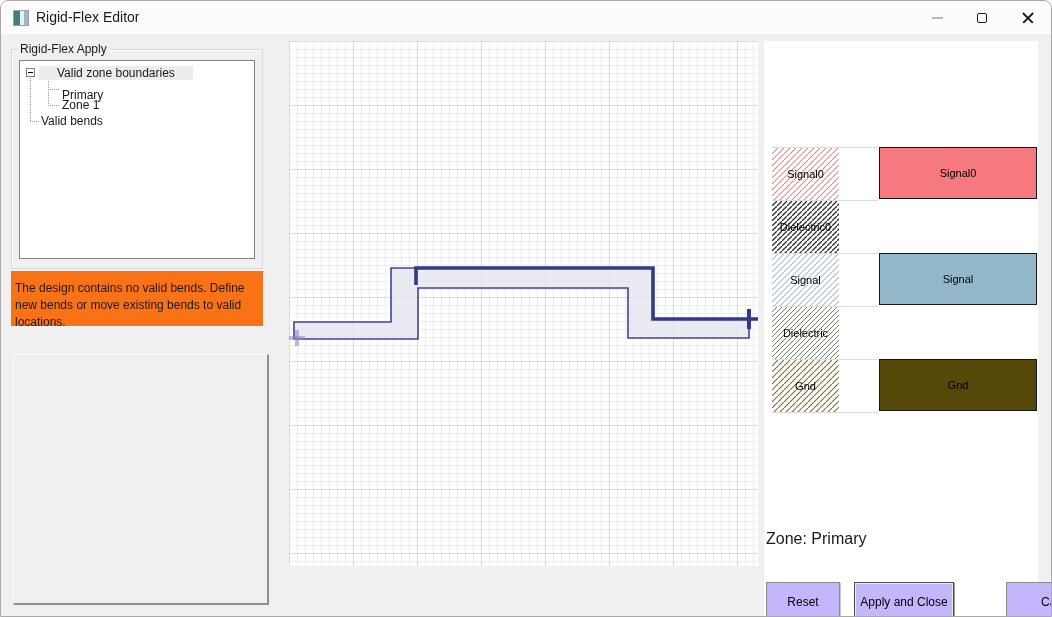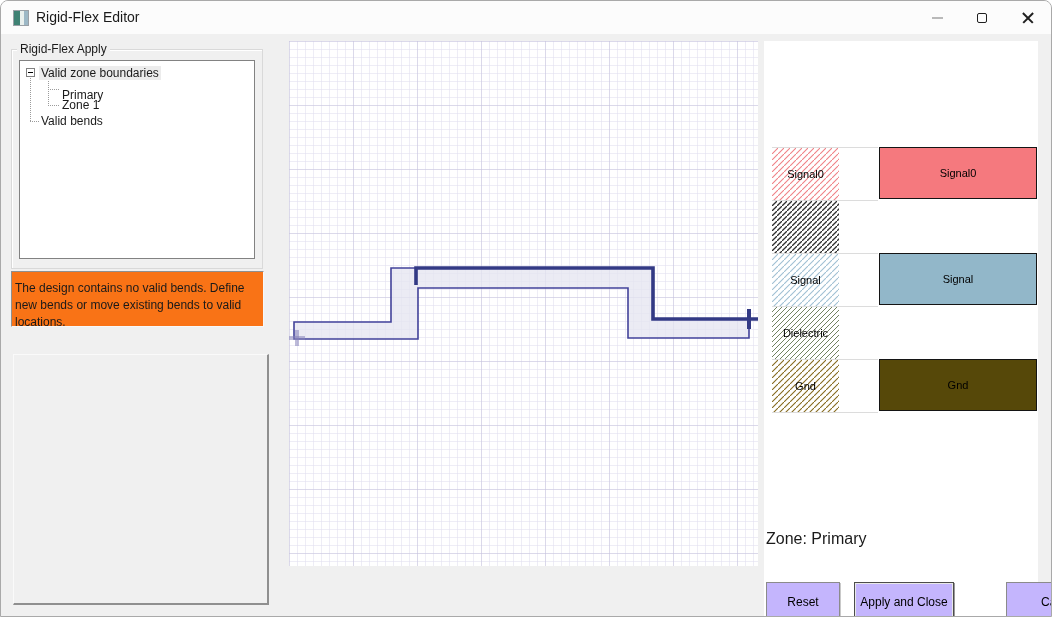--- a/index.html
+++ b/index.html
@@ -29,21 +29,21 @@
   .glyph-close i:last-child  { transform:rotate(-45deg); }
 
   
   .groupbox { position:absolute; left:10px; top:48px; width:252px; height:220px;
     border:1px solid #d9d9d9; box-shadow:inset 1px 1px 0 #ffffff; }
   .groupbox-label { position:absolute; left:16px; top:41px; background:#f0f0f0; padding:0 3px;
     font-size:12px; z-index:2; }
   .treebox { position:absolute; left:18px; top:59px; width:236px; height:199px;
     background:#ffffff; border:1px solid #828282; overflow:hidden; }
   .tree-item { position:absolute; height:16px; line-height:16px; font-size:12px; white-space:nowrap; }
-  .tree-sel { background:#ececec; padding:0 2px; }
+  .tree-sel { background:#ececec; padding:0 18px; }
   .expander { position:absolute; left:6px; top:7px; width:9px; height:9px; border:1px solid #808080;
     background:#fff; }
   .expander .minus { position:absolute; left:1px; top:3px; width:5px; height:1px; background:#000; }
   .dotline-v { position:absolute; width:0; border-left:1px dotted #9b9b9b; }
   .dotline-h { position:absolute; height:0; border-top:1px dotted #9b9b9b; }
 
   .msgbox { position:absolute; left:10px; top:270px; width:253px; height:56px; background:#f97316;
     border-style:solid; border-width:1px; border-color:#8f8f8f #f7f7f7 #f7f7f7 #8f8f8f;
     font-size:12px; line-height:17px; padding:8px 3px; }
 
@@ -180,20 +180,21 @@
     </div>
 
     <svg class="hatch" style="top:160px">
       <defs>
           <pattern id="h1" width="5" height="5" patternUnits="userSpaceOnUse">
         <line x1="0" y1="5" x2="5" y2="0" stroke="#2f2f2f" stroke-width="1.3"></line>
           </pattern>
         </defs>
       <rect width="67" height="52" fill="url(#h1)"></rect>
     </svg>
+    <div class="hatch-label" style="top:160px">Dielectric0</div>
 
     <svg class="hatch" style="top:213px">
       <defs>
           <pattern id="h2" width="6" height="6" patternUnits="userSpaceOnUse">
         <line x1="0" y1="6" x2="6" y2="0" stroke="#9fbfd2" stroke-width="1.1"></line>
           </pattern>
         </defs>
       <rect width="67" height="52" fill="url(#h2)"></rect>
     </svg>
     <div class="hatch-label" style="top:213px">Signal</div>

